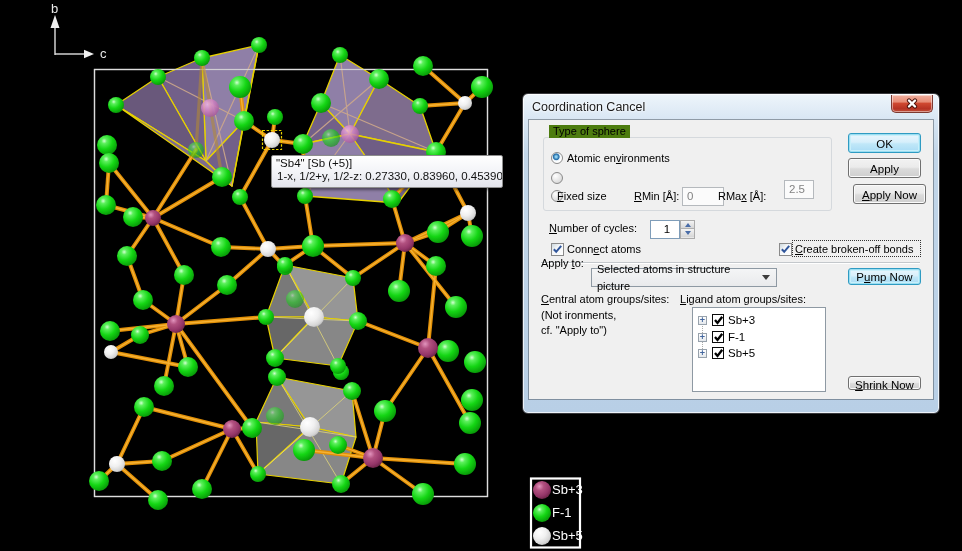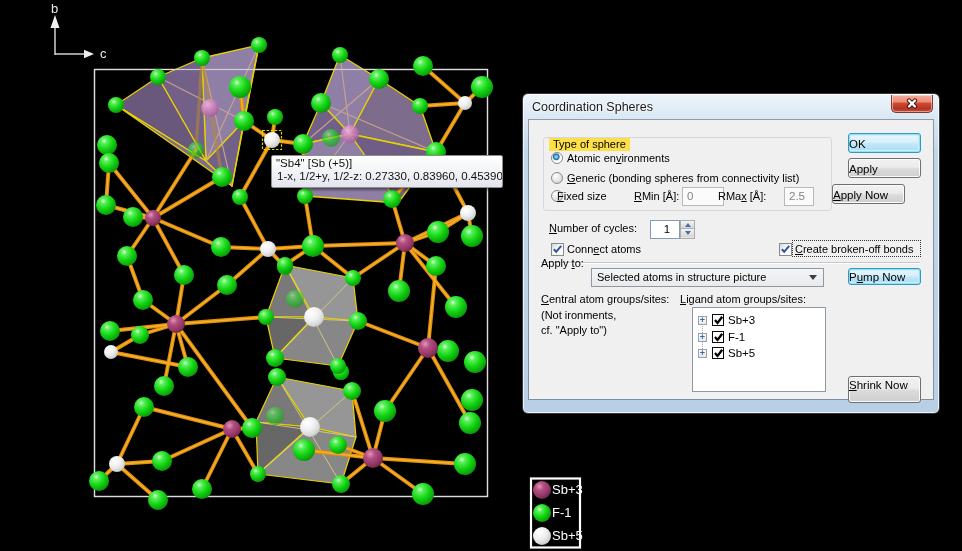--- a/index.html
+++ b/index.html
@@ -42,21 +42,21 @@
  font-size:11px;line-height:17px;display:flex;justify-content:space-between;align-items:center}
 .carr{width:0;height:0;border-left:4px solid transparent;border-right:4px solid transparent;
  border-top:5px solid #3c3c3c;margin-right:6px}
 .list{border:1px solid #8e99a3;background:#fff}
 .trow{position:absolute;left:5px;height:14px;display:flex;align-items:center}
 .exp{width:9px;height:9px;border:1px solid #98a2ac;background:linear-gradient(#fff,#e4e8ec);font-size:9px;line-height:7px;
  text-align:center;color:#44679f;display:inline-block;font-weight:bold}
 .tcb{width:12px;height:12px;border:1.5px solid #0a0a0a;background:#fff;margin-left:5px;
  display:inline-flex;align-items:center;justify-content:center}
 .tlbl{margin-left:4px;font-size:11.5px}
-.btn{width:73px;height:20px;border:1px solid #707070;border-radius:3px;
+.btn{width:73px;height:20px;border:1px solid #707070;border-radius:3px;text-align:center;
  font-size:11.5px;line-height:20px;color:#000;
  background:linear-gradient(#f2f2f2 0%,#ebebeb 45%,#dbdbdb 55%,#cfcfcf 100%);
  box-shadow:inset 0 0 0 1px #fbfbfb}
 .def{border:1px solid #2f9bc2;box-shadow:inset 0 0 0 1px #9bdef2, inset 0 0 0 2px #c8effa;
  background:linear-gradient(#eaf6fd 0%,#d7effb 45%,#c0e7f8 55%,#a9dcf5 100%)}
 </style></head>
 <body>
 <div id="wrap">
 <svg width="962" height="551" viewBox="0 0 962 551" style="position:absolute;left:0;top:0">
       <defs>
@@ -394,47 +394,46 @@
       <text x="552" y="517" font-family="Liberation Sans, sans-serif" font-size="13" fill="#fff">F-1</text>
       <text x="552" y="540" font-family="Liberation Sans, sans-serif" font-size="13" fill="#fff">Sb+5</text>
     </svg>
 
 <div class="tip">
  <div style="margin:1px 0 1px 4px">"Sb4" [Sb (+5)]</div>
  <div style="margin:0 0 0 5px">1-x, 1/2+y, 1/2-z: 0.27330, 0.83960, 0.45390</div>
 </div>
 
 <div class="dlg">
- <div class="dtitle">Coordination Spheres</div>
+ <div class="dtitle">Coordination Cancel</div>
  <div class="dclose">
         <svg width="12" height="11" viewBox="0 0 12 11">
    <g stroke="#4a120c" stroke-width="4.2" stroke-linecap="round">
             <line x1="3" y1="2.5" x2="9" y2="8.5"></line>
             <line x1="9" y1="2.5" x2="3" y2="8.5"></line>
           </g>
    <g stroke="#ffffff" stroke-width="2.4" stroke-linecap="round">
             <line x1="3" y1="2.5" x2="9" y2="8.5"></line>
             <line x1="9" y1="2.5" x2="3" y2="8.5"></line>
           </g>
  </svg>
       </div>
  <div class="dclient">
   <div class="grp" style="left:14px;top:17px;width:289px;height:74px"></div>
-  <div class="lbl" style="left:20px;top:18px;background:#fde047;padding:0 4px">Type of sphere</div>
+  <div class="lbl" style="left:20px;top:5px;background:#4d7c0f;padding:0 4px">Type of sphere</div>
 
   <div class="radio rsel" style="left:22px;top:32px"></div>
   <div class="lbl" style="left:38px;top:32px">Atomic en<u>v</u>ironments</div>
   <div class="radio" style="left:22px;top:52px"></div>
-  <div class="lbl" style="left:38px;top:52px"><span style="font-size:11px"><u>G</u>eneric (bonding spheres from connectivity list)</span></div>
   <div class="radio" style="left:22px;top:70px"></div>
   <div class="lbl" style="left:28px;top:70px"><u>F</u>ixed size</div>
   <div class="lbl" style="left:105px;top:70px"><u>R</u>Min [Å]:</div>
   <div class="tb dis" style="left:153px;top:67px;width:42px">0</div>
   <div class="lbl" style="left:189px;top:70px">RMa<u>x</u> [Å]:</div>
-  <div class="tb dis" style="left:255px;top:67px;width:30px">2.5</div>
+  <div class="tb dis" style="left:255px;top:60px;width:30px">2.5</div>
 
   <div class="lbl" style="left:20px;top:102px"><u>N</u>umber of cycles:</div>
   <div class="tb" style="left:121px;top:100px;width:30px;background:#fff;color:#000;text-align:center;border-color:#7f9db9">1</div>
   <div class="spin" style="left:151px;top:100px">
     <div class="sbtn">
             <span class="tri-u"></span>
           </div>
     <div class="sbtn">
             <span class="tri-d"></span>
           </div>
@@ -449,21 +448,21 @@
           <svg width="11" height="11" viewBox="0 0 11 11">
             <path d="M1.8 5.2 L4.2 7.8 L9.2 1.8" fill="none" stroke="#30569b" stroke-width="2"></path>
           </svg>
         </div>
   <div class="focus" style="left:263px;top:120px;width:129px;height:17px"></div>
   <div class="lbl" style="left:266px;top:123px;font-size:11px"><u>C</u>reate broken-off bonds</div>
 
   <div class="sep" style="left:12px;top:142px;width:379px"></div>
 
   <div class="lbl" style="left:12px;top:137px">Apply <u>t</u>o:</div>
-  <div class="combo" style="left:62px;top:148px;width:233px">
+  <div class="combo" style="left:62px;top:148px;width:186px">
           <span style="padding-left:5px">Selected atoms in structure picture</span>
     <span class="carr"></span>
         </div>
 
   <div class="lbl" style="left:12px;top:173px"><u>C</u>entral atom groups/sites:</div>
   <div class="lbl" style="left:12px;top:189px">(Not ironments,</div>
   <div class="lbl" style="left:12px;top:204px">cf. "Apply to")</div>
   <div class="lbl" style="left:151px;top:173px"><u>L</u>igand atom groups/sites:</div>
   <div class="list" style="left:163px;top:187px;width:134px;height:85px">
     <div style="position:absolute;left:9px;top:12px;width:1px;height:38px;background-image:linear-gradient(#aaa 1px,transparent 1px);background-size:1px 2px"></div>
@@ -491,17 +490,17 @@
               <svg width="9" height="9" viewBox="0 0 9 9">
                 <path d="M1 4 L3.5 7 L8.2 0.8" fill="none" stroke="#000" stroke-width="2.3"></path>
               </svg>
             </span>
             <span class="tlbl">Sb+5</span>
           </div>
   </div>
 
   <div class="btn def" style="left:319px;top:13px">OK</div>
   <div class="btn" style="left:319px;top:38px">Apply</div>
-  <div class="btn" style="left:303px;top:64px"><u>A</u>pply Now</div>
+  <div class="btn" style="left:324px;top:64px"><u>A</u>pply Now</div>
   <div class="btn def" style="left:319px;top:148px;height:17px;line-height:17px">P<u>u</u>mp Now</div>
-  <div class="btn" style="left:319px;top:256px;height:27px;line-height:17px"><u>S</u>hrink Now</div>
+  <div class="btn" style="left:319px;top:256px;height:14px;line-height:17px"><u>S</u>hrink Now</div>
  </div>
 </div>
 </div>
 </body></html>

